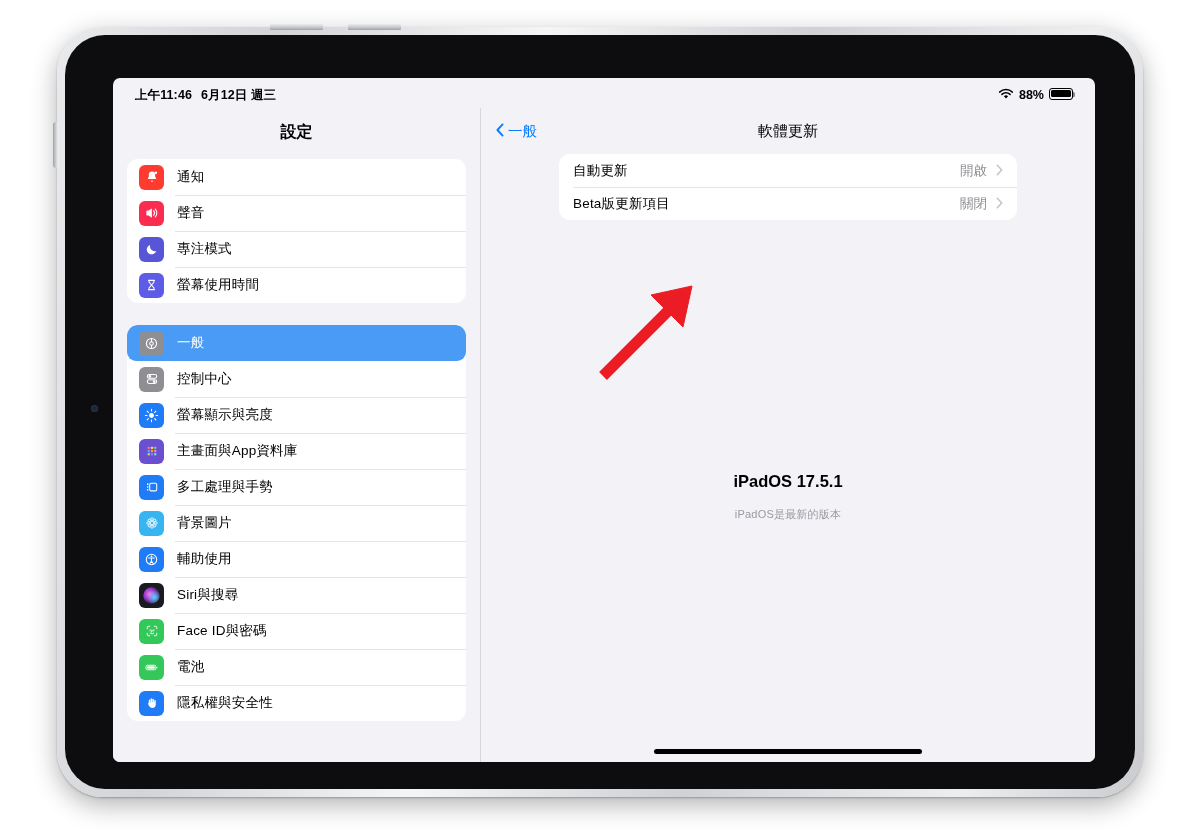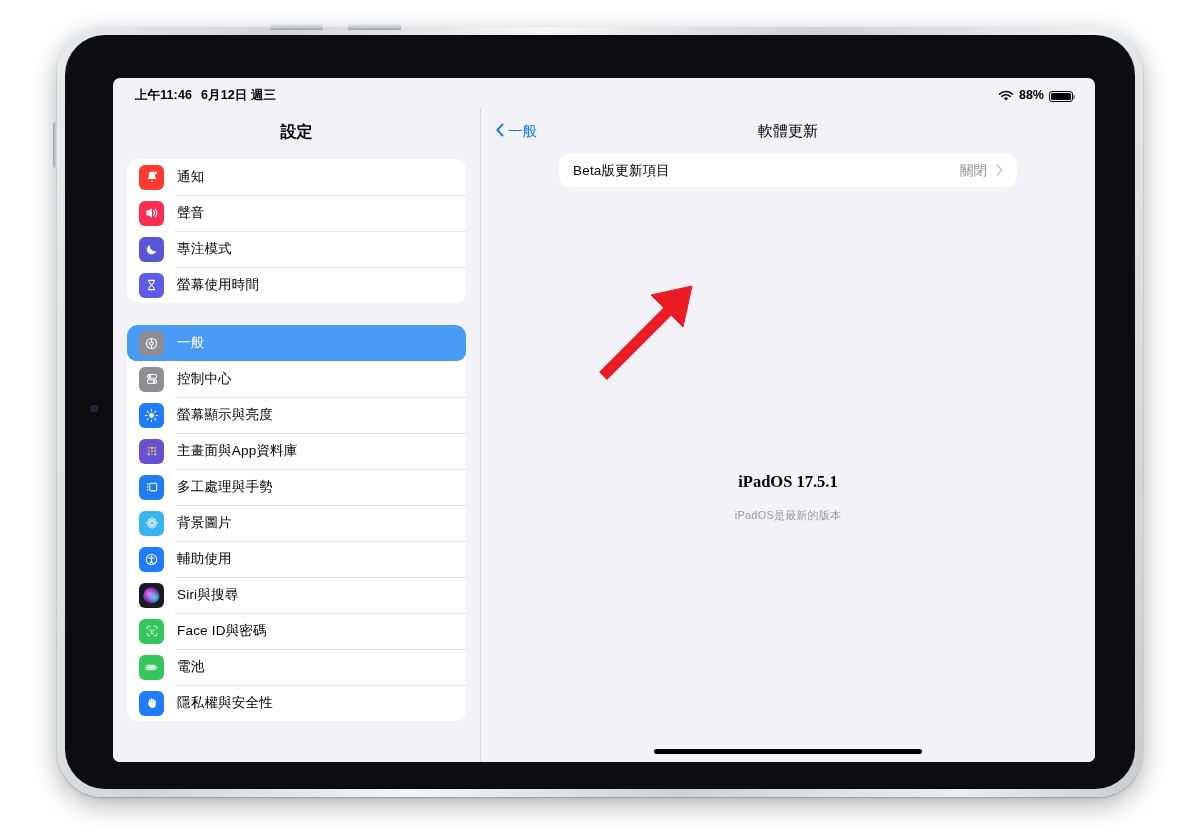--- a/index.html
+++ b/index.html
@@ -59,21 +59,21 @@
   
   #status-bar {
     position: absolute; left: 0; top: 0;
     width: 100%; height: 30px;
     display: flex; align-items: center;
     justify-content: space-between;
     padding: 4px 22px 0 22px;
     font-size: 12.5px; font-weight: bold; color: #000;
   }
   #status-bar-left { display: flex; gap: 9px; letter-spacing: .1px; }
-  #status-bar-right { display: flex; align-items: flex-end; gap: 5px; }
+  #status-bar-right { display: flex; align-items: flex-start; gap: 5px; }
   #battery-percent { font-size: 12.5px; font-weight: bold; }
   .wifi-glyph { display: block; }
   #battery-icon {
     position: relative; width: 24px; height: 11.5px;
     border: 1.3px solid #000; border-radius: 3px;
     display: flex; align-items: center;
   }
   #battery-icon::after {
     content: ''; position: absolute; right: -3.4px; top: 3.4px;
     width: 2px; height: 4.5px; border-radius: 0 1.5px 1.5px 0;
@@ -153,21 +153,21 @@
     content: ''; position: absolute; left: 14px; right: 0; top: 0;
     height: 1px; background: #e4e4e8;
   }
   .detail-row-label { font-size: 13.5px; color: #000; flex: 1; letter-spacing: .2px; }
   .detail-row-value { font-size: 13.5px; color: #8e8e93; margin-right: 9px; }
   .chevron { color: #c4c4c9; font-size: 13px; line-height: 1; }
 
   #version-block {
     position: absolute; left: 0; right: 0; top: 318px; text-align: center;
   }
-  #version-title { font-size: 16.5px; font-weight: bold; color: #000; font-family: Liberation Serif, serif; }
+  #version-title { font-size: 16.5px; font-weight: bold; color: #000; }
   #version-subtitle { font-size: 11px; color: #9a9aa0; margin-top: 16px; letter-spacing: .2px; }
 
   #home-indicator {
     position: absolute; left: 50%; transform: translateX(-50%);
     bottom: 8px; width: 268px; height: 5px;
     border-radius: 3px; background: #000;
   }
 
   
   #annotation-arrow {
@@ -396,20 +396,29 @@
                   </svg>
               </span>
               <span>一般</span>
             </div>
             <div id="detail-title">軟體更新</div>
           </div>
 
           <div id="detail-body">
             <div id="update-options-group">
               <div class="detail-row">
+                <span class="detail-row-label">自動更新</span>
+                <span class="detail-row-value">開啟</span>
+                <span class="chevron">
+                  <svg width="7" height="12" viewBox="0 0 7 12" fill="none" stroke="#c4c4c9" stroke-width="1.6" stroke-linecap="round" stroke-linejoin="round">
+                      <path d="M1.3 1.3 5.7 6l-4.4 4.7"></path>
+                    </svg>
+                </span>
+              </div>
+              <div class="detail-row">
                 <span class="detail-row-label">Beta版更新項目</span>
                 <span class="detail-row-value">關閉</span>
                 <span class="chevron">
                   <svg width="7" height="12" viewBox="0 0 7 12" fill="none" stroke="#c4c4c9" stroke-width="1.6" stroke-linecap="round" stroke-linejoin="round">
                       <path d="M1.3 1.3 5.7 6l-4.4 4.7"></path>
                     </svg>
                 </span>
               </div>
             </div>
 

